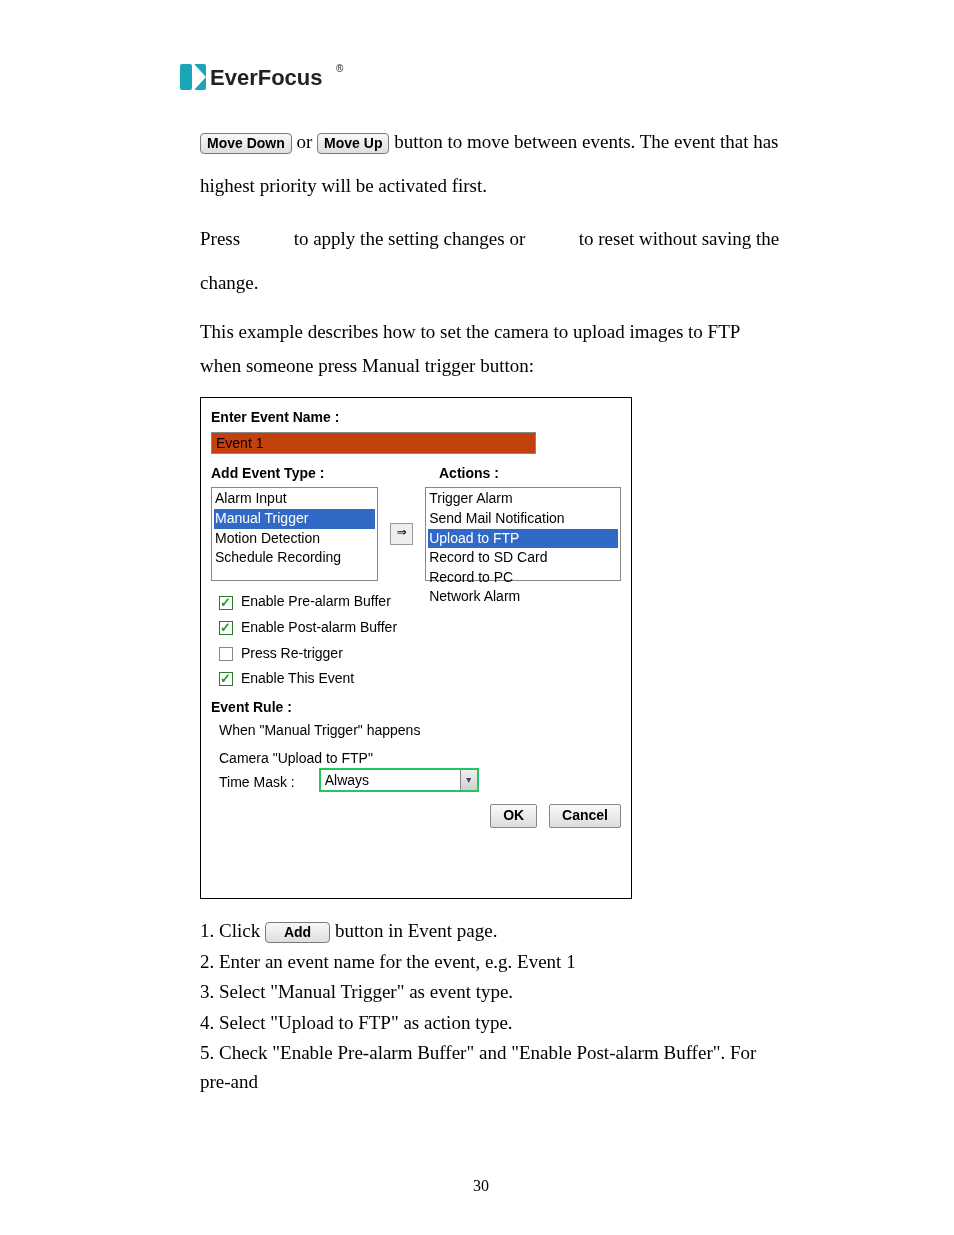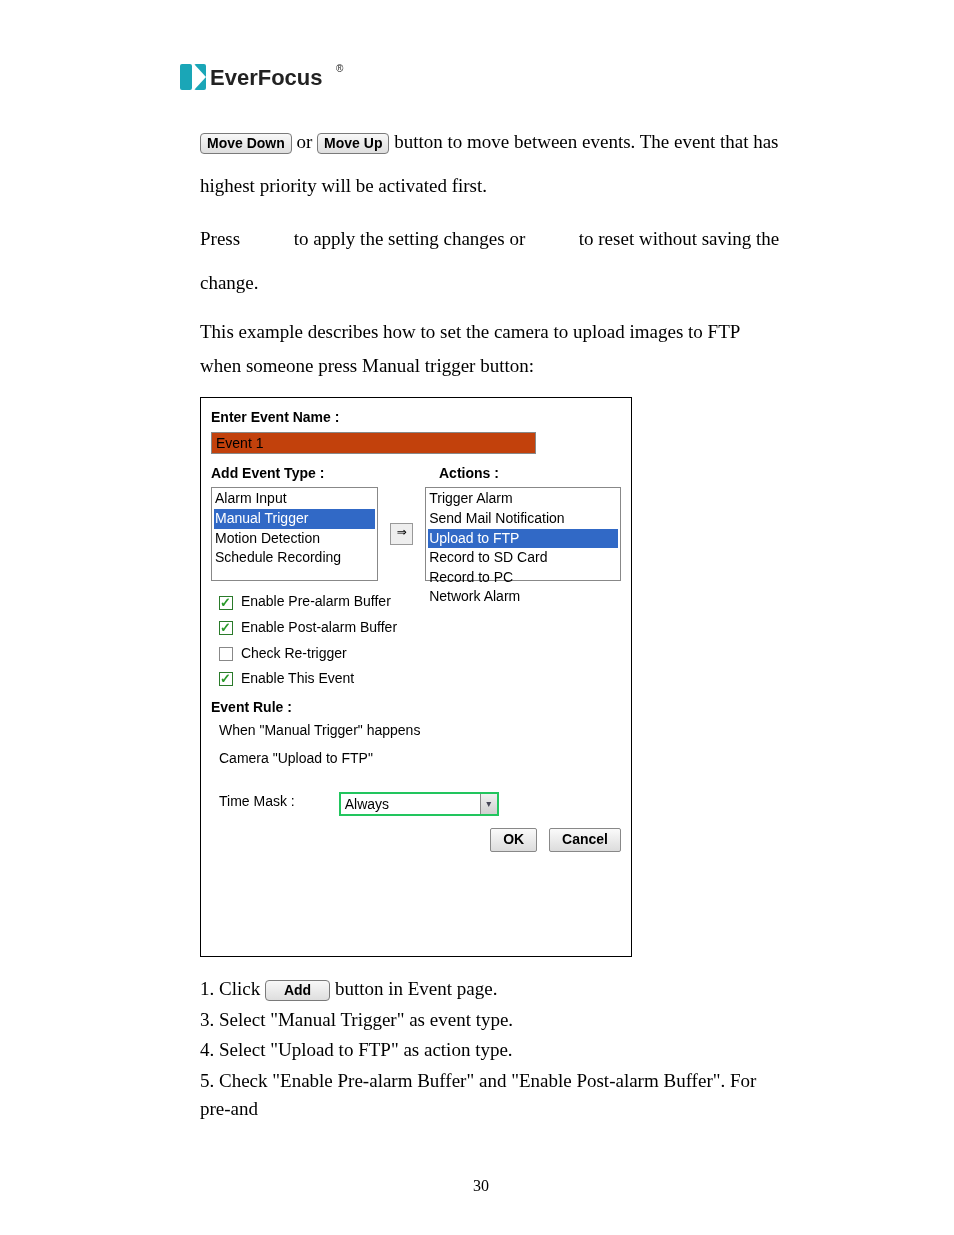--- a/index.html
+++ b/index.html
@@ -45,21 +45,21 @@
     width: 44px;
     height: 18px;
     vertical-align: middle;
   }
   .dialog {
     width: 432px;
     border: 1px solid #000;
     margin-top: 14px;
     font-family: Arial, Helvetica, sans-serif;
     font-size: 14px;
-    padding: 8px 10px 104px 10px;
+    padding: 8px 10px 70px 10px;
     box-sizing: border-box;
     line-height: 1.4;
   }
   .dlg-label { font-weight: bold; margin-top: 2px; }
   .dlg-input {
     border: 1px solid #888;
     width: 315px;
     padding: 2px 4px;
     font-family: Arial, sans-serif;
     font-size: 14px;
@@ -113,23 +113,23 @@
     top: -3px; left: 0;
     font-size: 13px;
     color: #2a9a2a;
     font-weight: bold;
   }
   .chk.gray { border-color: #888; }
   .section-label { font-weight: bold; margin-top: 6px; }
   .indent { padding-left: 8px; margin-top: 4px; }
   .tm-row {
     display: flex;
-    align-items: flex-start;
-    gap: 44px;
-    margin-top: 24px;
+    align-items: flex-end;
+    gap: 24px;
+    margin-top: 0;
     padding-left: 8px;
   }
   .select {
     border: 2px solid #22c55e;
     display: inline-flex;
     align-items: stretch;
     font-size: 14px;
     background: #fff;
     width: 156px;
     height: 20px;
@@ -243,21 +243,21 @@
       <div class="chk-row">
         <span class="chk checked"></span>
         <span>Enable Pre-alarm Buffer</span>
       </div>
       <div class="chk-row">
         <span class="chk checked"></span>
         <span>Enable Post-alarm Buffer</span>
       </div>
       <div class="chk-row">
         <span class="chk gray"></span>
-        <span>Check Re-trigger</span>
+        <span>Press Re-trigger</span>
       </div>
       <div class="chk-row">
         <span class="chk checked"></span>
         <span>Enable This Event</span>
       </div>
 
       <div class="section-label">Event Rule :</div>
       <div class="indent">When "Manual Trigger" happens</div>
       <div class="indent" style="margin-top:8px;">Camera "Upload to FTP"</div>
 
@@ -274,20 +274,21 @@
         <span class="dlg-btn">Cancel</span>
       </div>
     </div>
 
     <ol class="steps">
       <li>
         <span>1. Click</span>
         <span class="ui-button wide">Add</span>
         <span>button in Event page.</span>
       </li>
+      <li>2. Enter an event name for the event, e.g. Event 1</li>
       <li>3. Select "Manual Trigger" as event type.</li>
       <li>4. Select "Upload to FTP" as action type.</li>
       <li>5. Check "Enable Pre-alarm Buffer" and "Enable Post-alarm Buffer". For pre-and</li>
     </ol>
   </div>
 
   <div class="pagenum">30</div>
 </div>
 
 </body></html>

